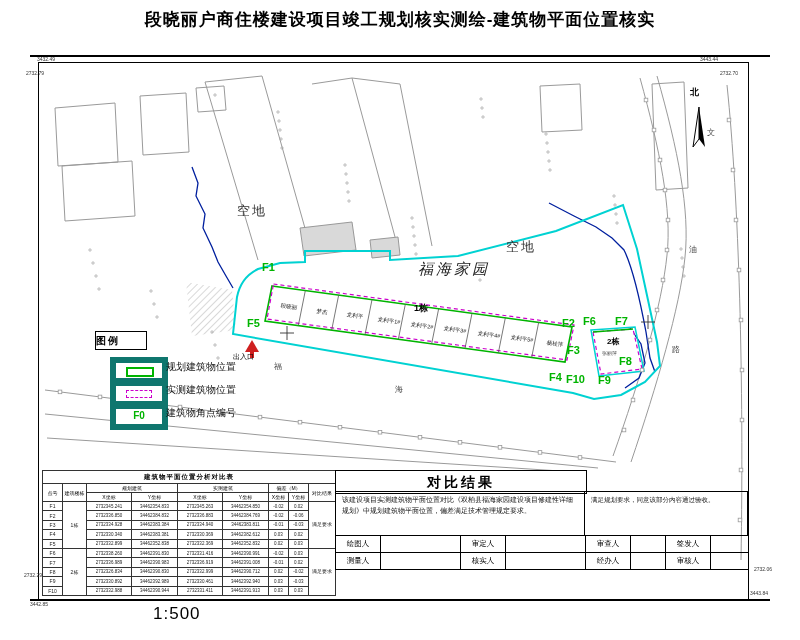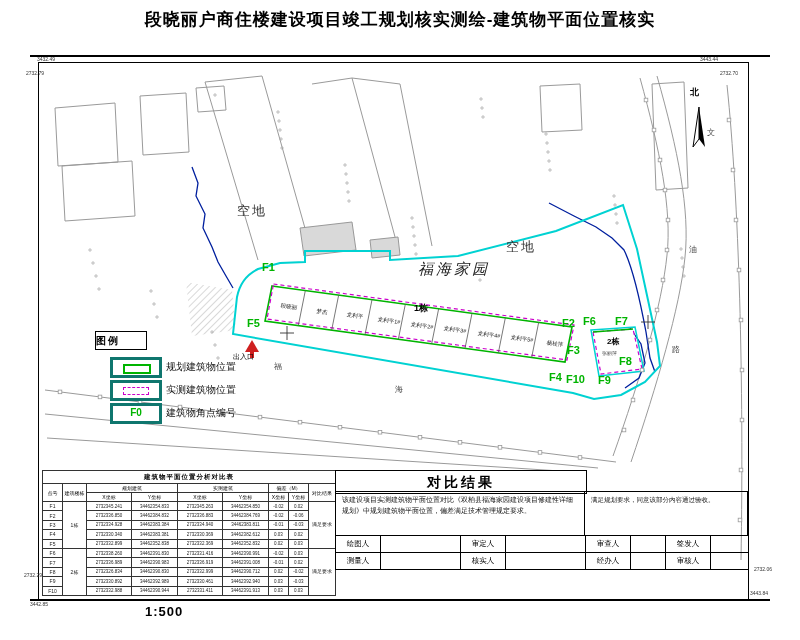--- a/index.html
+++ b/index.html
@@ -21,42 +21,42 @@
   .sitename{font-size:15px;letter-spacing:3px;color:#222;font-style:italic;}
   .vacant{font-size:13px;letter-spacing:2px;color:#333;}
   .roadchar{font-size:8px;color:#444;}
   .north{font-size:9px;color:#000;font-weight:bold;}
   .corner{font-size:5px;color:#333;}
   .entrance{font-size:7px;color:#000;}
   
   .legend-title{left:95px;top:331px;width:50px;height:17px;border:1.5px solid #000;
       font-size:10px;font-weight:bold;text-align:left;line-height:17px;letter-spacing:2px;background:#fff;}
   .legend-row{position:absolute;height:15px;}
-  .legend-sym{position:absolute;left:0;top:0;width:46px;height:15px;border:3px solid #0f766e;background:#fff;}
+  .legend-sym{position:absolute;left:0;top:0;width:46px;height:15px;border:6px solid #0f766e;background:#fff;}
   .sym-planned{position:absolute;left:10px;top:3.5px;width:24px;height:6px;border:2px solid #00b400;}
   .sym-measured{position:absolute;left:10px;top:3.5px;width:24px;height:6px;border:1.5px dashed #cc00cc;}
   .sym-f0{position:absolute;left:0;top:1px;width:46px;text-align:center;font-size:10px;font-weight:bold;color:#00b400;}
   .legend-lab{position:absolute;left:56px;top:3px;font-size:10px;white-space:nowrap;color:#111;}
   
   table.analysis{position:absolute;left:42px;top:470px;width:293px;border-collapse:collapse;table-layout:fixed;}
   table.analysis td,table.analysis th{border:0.5px solid #333;padding:0;text-align:center;
       font-weight:normal;overflow:hidden;white-space:nowrap;}
   table.analysis .t-title{font-size:6.5px;font-weight:bold;height:12px;letter-spacing:1px;}
   table.analysis .h{font-size:5px;height:8px;}
   table.analysis td{font-size:4.5px;height:8.4px;color:#222;}
   table.analysis td.pt{font-size:5px;}
   table.analysis td.res{font-size:5px;white-space:normal;line-height:1.1;}
   
   .boxhead{border:1px solid #000;text-align:center;font-weight:bold;font-size:14px;letter-spacing:3px;
       line-height:22px;background:#fff;}
   .boxtext{border:1px solid #000;font-size:7px;line-height:1.55;padding:3px 6px;box-sizing:border-box;color:#111;}
   table.signoff{position:absolute;left:335px;top:535px;width:413px;border-collapse:collapse;table-layout:fixed;}
   table.signoff td{border:1px solid #000;font-size:7.5px;padding:0 3px;height:16px;white-space:nowrap;overflow:hidden;}
   table.signoff td.lbl{text-align:center;}
-  .scale{left:145px;top:604px;font-size:13px;letter-spacing:1px;color:#000;font-weight:bold;}
+  .scale{left:153px;top:604px;font-size:17px;letter-spacing:1px;color:#000;}
 </style>
 </head>
 <body>
 
 <div class="page">
 
   <div class="abs title">段晓丽户商住楼建设项目竣工规划核实测绘-建筑物平面位置核实</div>
   <div class="abs topline"></div>
   <div class="abs botline"></div>
   <div class="abs frame"></div>

